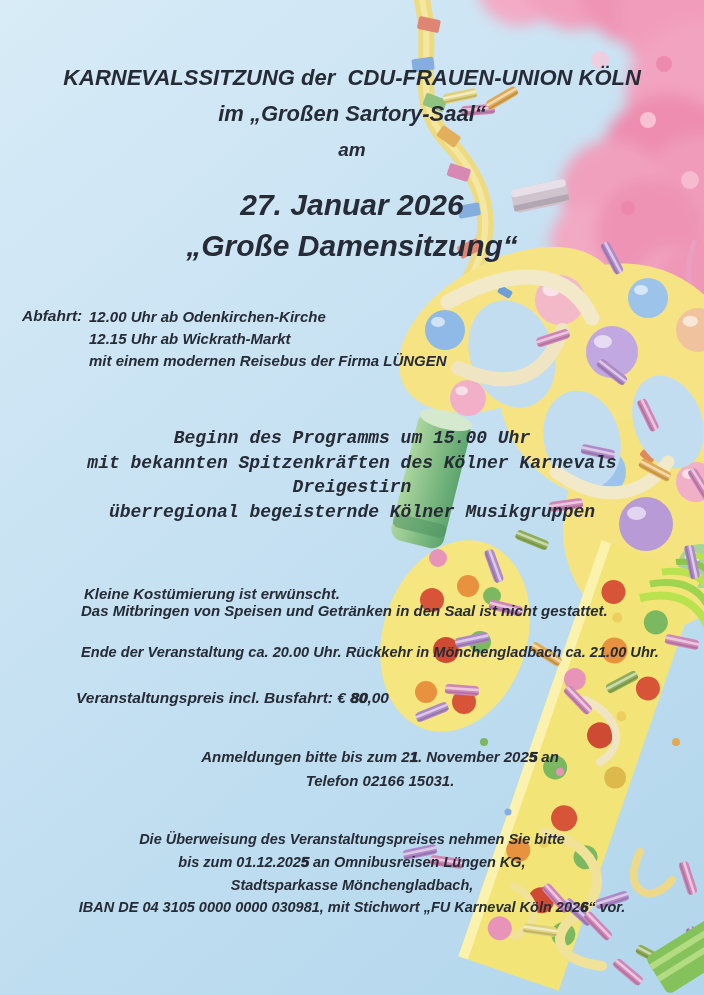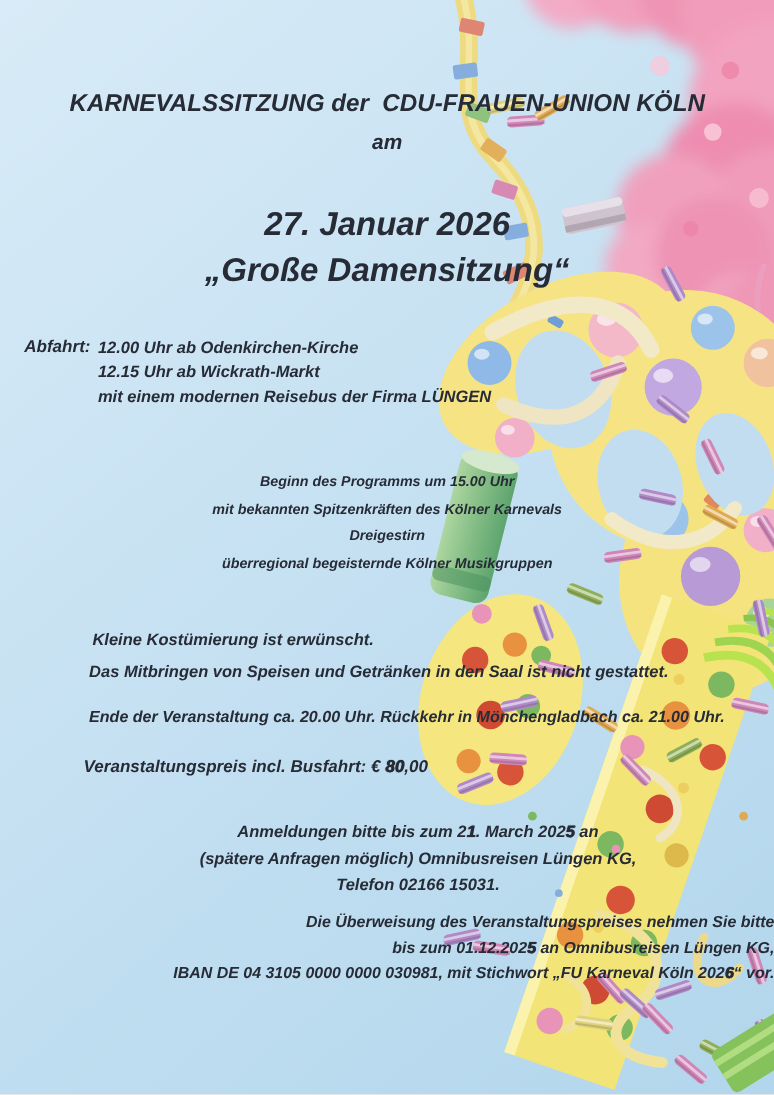--- a/index.html
+++ b/index.html
@@ -7,38 +7,38 @@
     position:relative;
     width:704px;height:995px;
     overflow:hidden;
     background:linear-gradient(140deg, var(--bg_light,#d8ebf7) 0%, var(--bg,#c6e1f2) 45%, #b2d6ec 100%);
     font-family:"Liberation Sans", sans-serif;
     color:var(--text,#262b36);
   }
   .deco{position:absolute;inset:0;z-index:0;}
   .txt{position:absolute;z-index:2;font-style:italic;font-weight:700;line-height:1.25;}
   .center{left:0;right:0;text-align:center;}
-  .title-block{top:60px;font-size:22px;margin-top:16px;}
+  .title-block{top:60px;font-size:22px;}
   .title-block .t-line{white-space:pre;line-height:36px;}
   .title-block .t-am{font-size:19px;line-height:36px;}
   .date-block{top:184px;font-size:30px;}
   .date-block div{line-height:41px;}
   .dep-label{top:306px;left:22px;font-size:15.5px;}
   .dep-stops{top:306px;left:89px;font-size:15px;}
   .dep-stops div{line-height:22.2px;white-space:pre;}
-  .program{top:426px;font-size:13px;}
+  .program{top:426px;font-size:18px;font-family:Liberation Mono, monospace;}
   .program div{line-height:24.6px;}
-  .note1{top:573px;left:84px;font-size:15px;}
+  .note1{top:585px;left:84px;font-size:15px;}
   .note2{top:602px;left:81px;font-size:15px;}
   .note3{top:643px;left:81px;font-size:14.6px;font-style:italic;}
   .price{top:688px;left:76px;font-size:15.5px;}
   .reg{top:745px;left:56px;right:0;text-align:center;font-size:15px;}
   .reg div{line-height:24px;}
   .pay{top:828px;font-size:14.5px;}
-  .pay div{line-height:22.8px;text-align:right;}
+  .pay div{line-height:22.8px;}
   .ovr{font-weight:700;text-shadow:0 0 1px var(--text,#262b36), .6px 0 0 var(--text,#262b36);}
 </style>
 </head>
 <body>
 
 <div class="flyer">
 
   <svg class="deco" viewBox="0 0 704 995" xmlns="http://www.w3.org/2000/svg">
     <defs>
       <filter id="soft" x="-40%" y="-40%" width="180%" height="180%">
@@ -234,20 +234,21 @@
     <g>
       <circle cx="484" cy="742" r="4" fill="#7cb85f"></circle>
       <circle cx="560" cy="772" r="4" fill="#e794b8"></circle>
       <circle cx="508" cy="812" r="3.5" fill="#85aede"></circle>
       <circle cx="676" cy="742" r="4" fill="#e0aa52"></circle>
     </g>
   </svg>
 
   <div class="txt center title-block">
     <div class="t-line">KARNEVALSSITZUNG der  CDU-FRAUEN-UNION KÖLN</div>
+    <div class="t-line">im „Großen Sartory-Saal“</div>
     <div class="t-am">am</div>
   </div>
 
   <div class="txt center date-block">
     <div>27. Januar 2026</div>
     <div>„Große Damensitzung“</div>
   </div>
 
   <div class="txt dep-label">Abfahrt:</div>
   <div class="txt dep-stops">
@@ -263,24 +264,24 @@
     <div>überregional begeisternde Kölner Musikgruppen</div>
   </div>
 
   <div class="txt note1">Kleine Kostümierung ist erwünscht.</div>
   <div class="txt note2">Das Mitbringen von Speisen und Getränken in den Saal ist nicht gestattet.</div>
   <div class="txt note3">Ende der Veranstaltung ca. 20.00 Uhr. Rückkehr in Mönchengladbach ca. 21.00 Uhr.</div>
 
   <div class="txt price"><span>Veranstaltungspreis incl. Busfahrt: € </span><span class="ovr">80</span><span>,00</span></div>
 
   <div class="txt reg">
-    <div><span>Anmeldungen bitte bis zum 2</span><span class="ovr">1</span><span>. March 202</span><span class="ovr">5</span><span> an</span></div>
-    <div>(spätere Anfragen möglich) Omnibusreisen Lüngen KG,</div>
+    <div><span>Anmeldungen bitte bis zum 2</span><span class="ovr">1</span><span>. November 202</span><span class="ovr">5</span><span> an</span></div>
     <div>Telefon 02166 15031.</div>
   </div>
 
   <div class="txt center pay">
     <div>Die Überweisung des Veranstaltungspreises nehmen Sie bitte</div>
     <div><span>bis zum 01.12.202</span><span class="ovr">5</span><span> an Omnibusreisen Lüngen KG,</span></div>
+    <div>Stadtsparkasse Mönchengladbach,</div>
     <div><span>IBAN DE 04 3105 0000 0000 030981, mit Stichwort „FU Karneval Köln 202</span><span class="ovr">6</span><span>“ vor.</span></div>
   </div>
 
 </div>
 
 </body></html>

